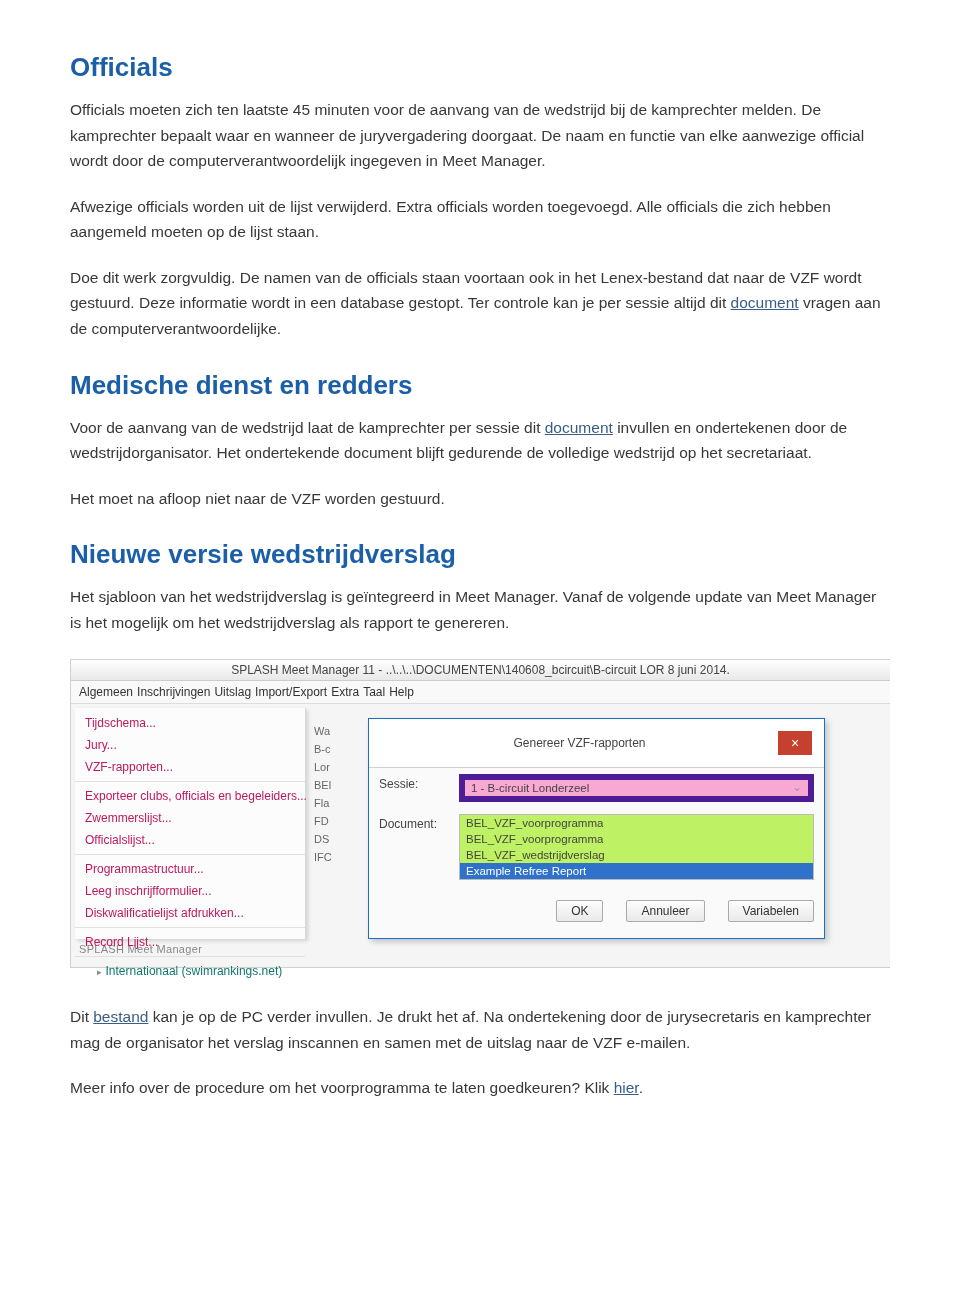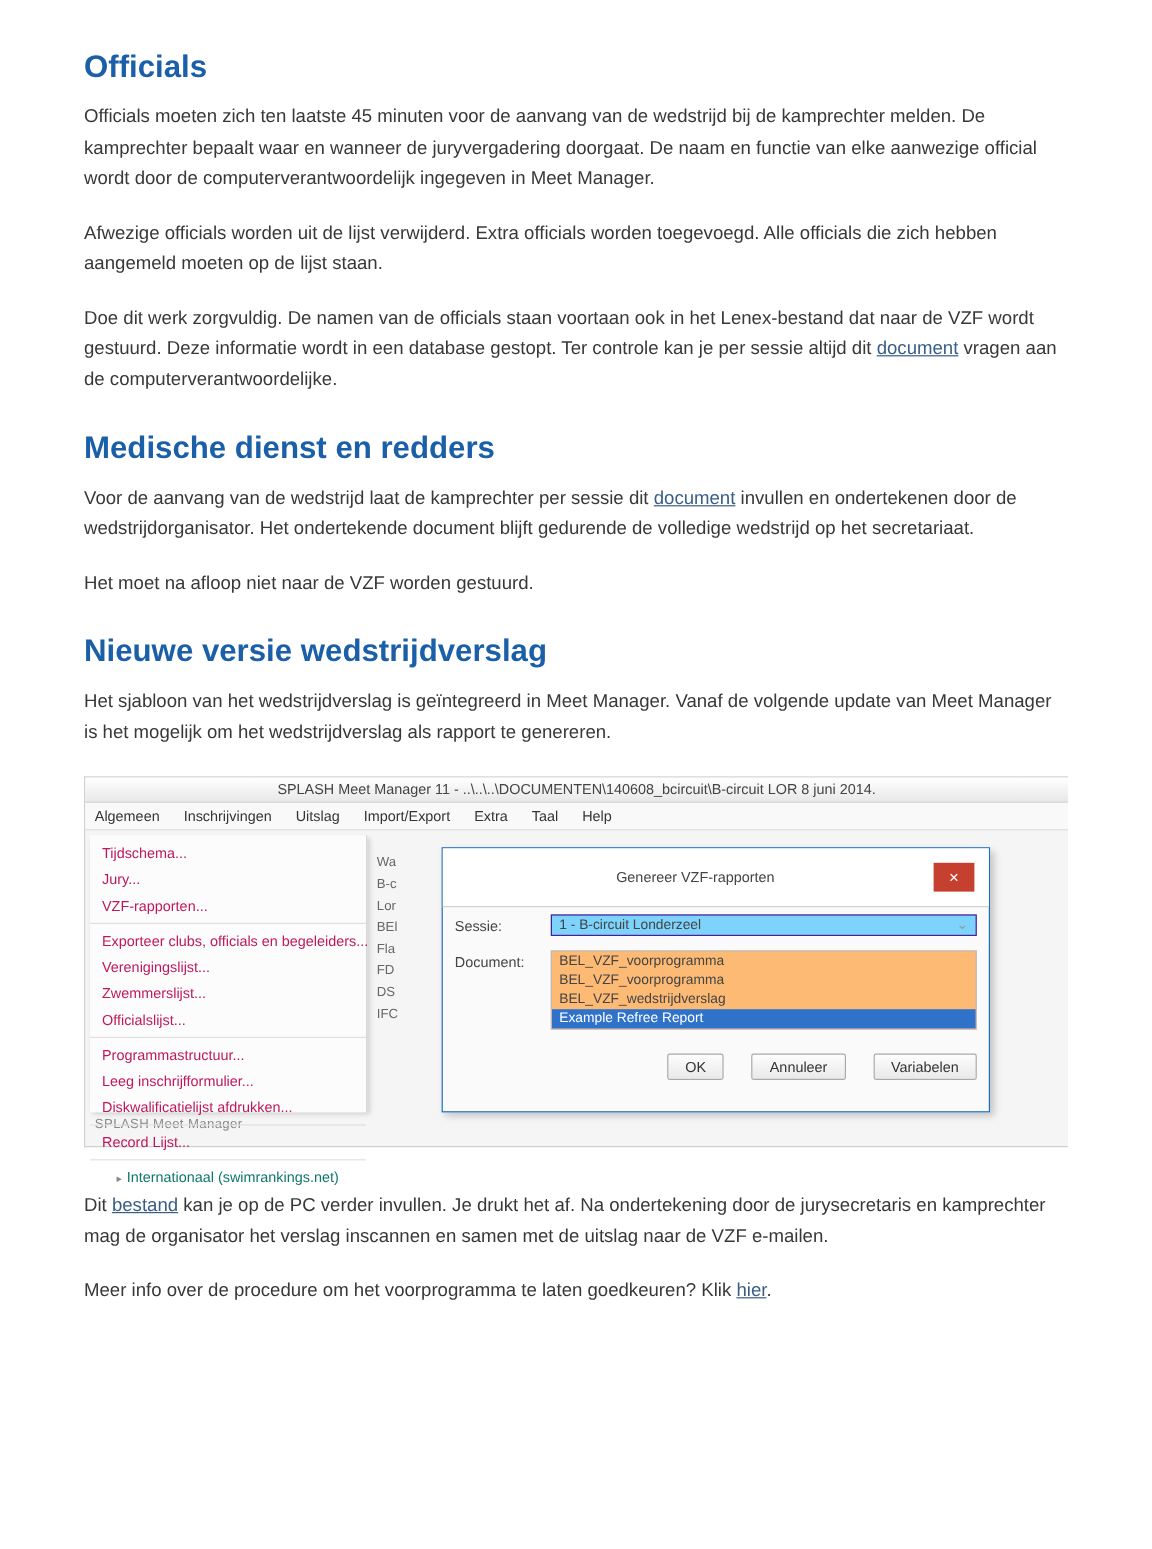--- a/index.html
+++ b/index.html
@@ -16,21 +16,21 @@
     box-sizing: border-box;
   }
   h2.section {
     color: #1a5fa8;
     font-family: Arial, Helvetica, sans-serif;
     font-weight: bold;
     font-size: 26px;
     margin: 28px 0 14px 0;
   }
   h2.first {
-    margin-top: 0;
+    margin-top: 12px;
   }
   p {
     font-size: 15.5px;
     line-height: 1.65;
     margin: 0 0 20px 0;
     color: #383838;
   }
   a.link {
     color: #385e86;
     text-decoration: underline;
@@ -51,21 +51,21 @@
     border-bottom: 1px solid #ccc;
     padding: 3px 0;
     text-align: center;
     font-size: 12px;
     color: #444;
     white-space: nowrap;
     overflow: hidden;
   }
   .ss-menubar {
     display: flex;
-    gap: 20px;
+    gap: 4px;
     padding: 4px 8px;
     background: #f9f9f9;
     border-bottom: 1px solid #ddd;
     font-size: 12px;
     color: #333;
   }
   .ss-body {
     display: flex;
     height: 235px;
   }
@@ -143,38 +143,38 @@
     padding: 6px 10px;
     font-size: 12px;
   }
   .ss-drow label {
     width: 80px;
     color: #444;
     padding-top: 3px;
   }
   .ss-drow .field {
     flex: 1;
-    border: 1px solid #4c1d95;
-    background: #7dd3fc;
+    border: 6px solid #4c1d95;
+    background: #f9a8d4;
     padding: 2px 6px;
     font-size: 11.5px;
     color: #444;
     position: relative;
   }
   .ss-drow .field.dropdown::after {
     content: "⌄";
     position: absolute;
     right: 6px;
     top: 0px;
     color: #999;
     font-size: 12px;
   }
   .ss-list {
     border: 1px solid #bbb;
-    background: #fdba74;
+    background: #bef264;
     font-size: 11.5px;
     color: #444;
   }
   .ss-list .opt {
     padding: 2px 6px;
   }
   .ss-list .opt.sel {
     background: #2f72c9;
     color: #fff;
   }
@@ -235,21 +235,20 @@
       <span>Taal</span>
       <span>Help</span>
     </div>
     <div class="ss-body">
       <div class="ss-left">
         <div class="item">Tijdschema...</div>
         <div class="item">Jury...</div>
         <div class="item">VZF-rapporten...</div>
         <div class="sep"></div>
         <div class="item">Exporteer clubs, officials en begeleiders...</div>
-        <div class="item">Verenigingslijst...</div>
         <div class="item">Zwemmerslijst...</div>
         <div class="item">Officialslijst...</div>
         <div class="sep"></div>
         <div class="item">Programmastructuur...</div>
         <div class="item">Leeg inschrijfformulier...</div>
         <div class="item">Diskwalificatielijst afdrukken...</div>
         <div class="sep"></div>
         <div class="item">Record Lijst...</div>
         <div class="sep"></div>
         <div class="item sub chev">Internationaal (swimrankings.net)</div>

